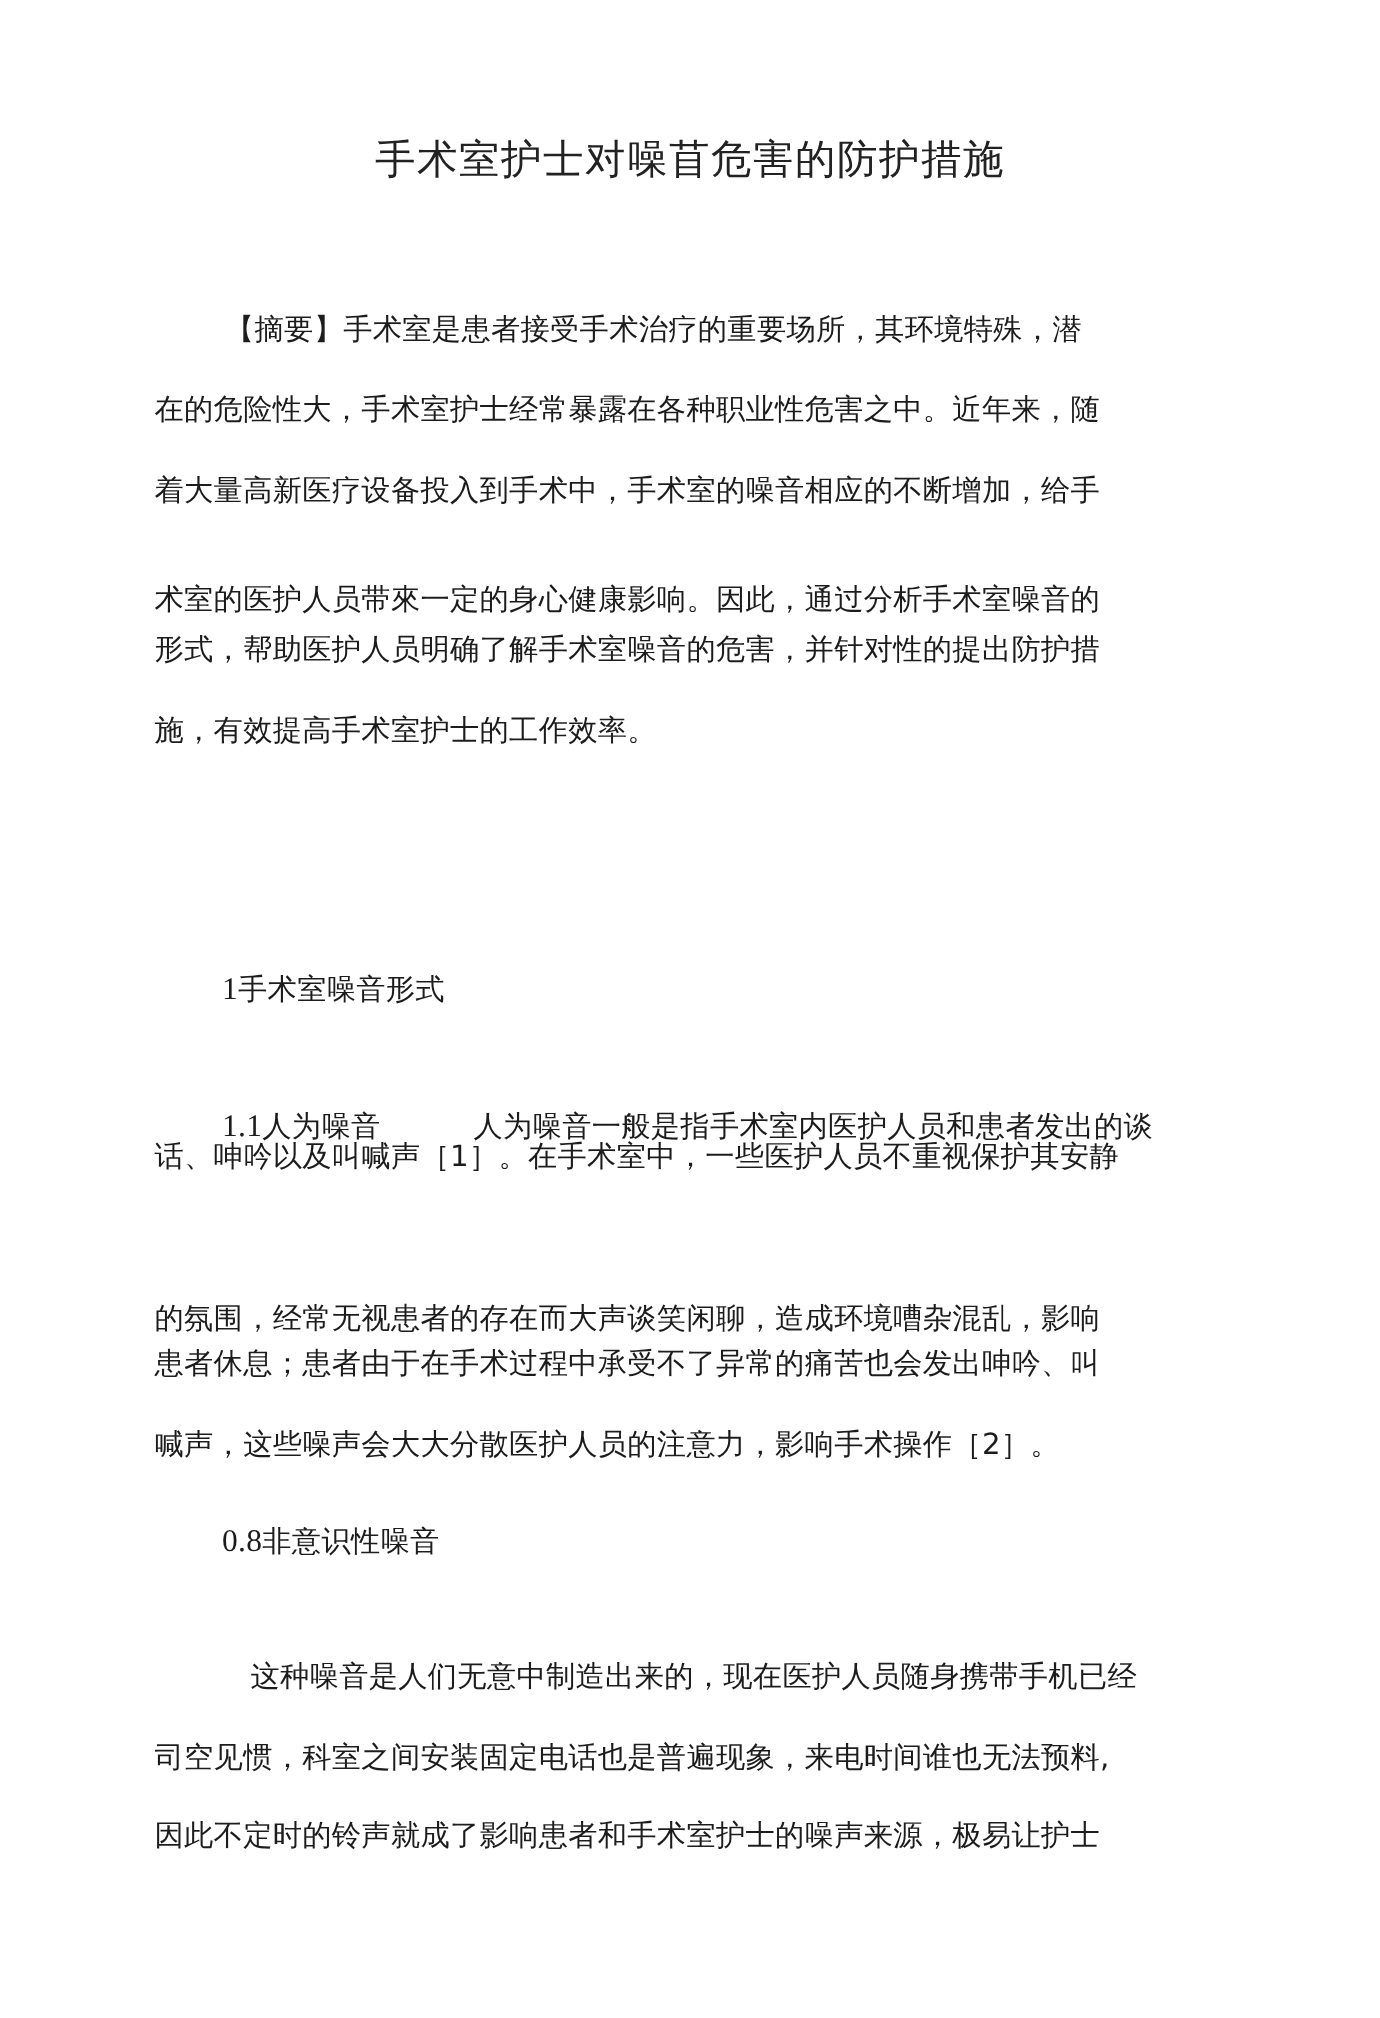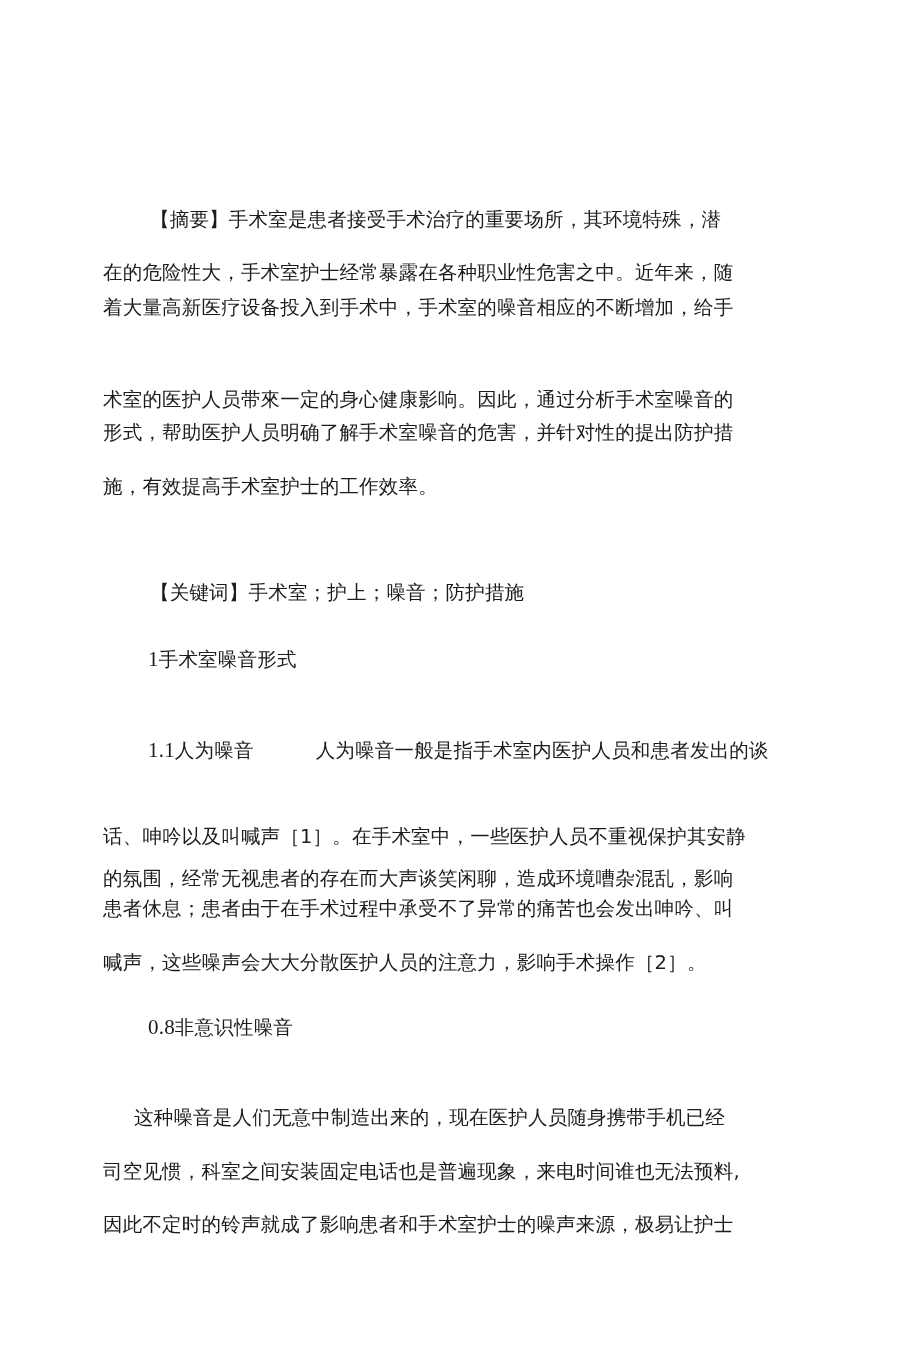--- a/index.html
+++ b/index.html
@@ -11,43 +11,43 @@
     .line { position: absolute; left: 103px; font-size: 19.5px; white-space: nowrap; color: #1c1c1c;
       letter-spacing: 0.2px; line-height: 26px; }
     .num { font-family: "Liberation Serif", serif; font-size: 21px; }
     .gap { display: inline-block; width: 62px; }
   </style>
 </head>
 <body>
 
 <div class="page">
 
+  <div class="title">手术室护士对噪苜危害的防护措施</div>
 
   <div>
     <div class="line" style="top:207px; left:150px;text-align:center;">【摘要】手术室是患者接受手术治疗的重要场所，其环境特殊，潜</div>
     <div class="line" style="top:260px;">在的危险性大，手术室护士经常暴露在各种职业性危害之中。近年来，随</div>
-    <div class="line" style="top:295px;text-align:right;">着大量高新医疗设备投入到手术中，手术室的噪音相应的不断增加，给手</div>
+    <div class="line" style="top:314px;text-align:right;">着大量高新医疗设备投入到手术中，手术室的噪音相应的不断增加，给手</div>
     <div class="line" style="top:387px;">术室的医护人员带來一定的身心健康影响。因此，通过分析手术室噪音的</div>
     <div class="line" style="top:420px;">形式，帮助医护人员明确了解手术室噪音的危害，并针对性的提出防护措</div>
     <div class="line" style="top:474px;">施，有效提高手术室护士的工作效率。</div>
   </div>
 
-  <div class="line" style="top:580px; left:150px;">【关键词】手术室；护上；噪音；防护措施</div>
 
   <div class="line" style="top:646px; left:148px;"><span class="num">1</span><span>手术室噪音形式</span></div>
 
   <div>
     <div class="line" style="top:737px; left:148px;"><span class="num">1.1</span><span>人为噪音</span><span class="gap"></span><span>人为噪音一般是指手术室内医护人员和患者发出的谈</span></div>
-    <div class="line" style="top:824px;">话、呻吟以及叫喊声［1］。在手术室中，一些医护人员不重视保护其安静</div>
+    <div class="line" style="top:758px;">话、呻吟以及叫喊声［1］。在手术室中，一些医护人员不重视保护其安静</div>
     <div class="line" style="top:866px;">的氛围，经常无视患者的存在而大声谈笑闲聊，造成环境嘈杂混乱，影响</div>
     <div class="line" style="top:896px;">患者休息；患者由于在手术过程中承受不了异常的痛苦也会发出呻吟、叫</div>
     <div class="line" style="top:950px;">喊声，这些噪声会大大分散医护人员的注意力，影响手术操作［2］。</div>
   </div>
 
   <div class="line" style="top:1014px; left:148px;"><span class="num">0.8</span><span>非意识性噪音</span></div>
 
   <div>
-    <div class="line" style="top:1105px; left:134px;">这种噪音是人们无意中制造出来的，现在医护人员随身携带手机已经</div>
+    <div class="line" style="top:1105px; left:167px;">这种噪音是人们无意中制造出来的，现在医护人员随身携带手机已经</div>
     <div class="line" style="top:1159px;">司空见惯，科室之间安装固定电话也是普遍现象，来电时间谁也无法预料,</div>
     <div class="line" style="top:1212px;font-family:Liberation Serif, serif;">因此不定时的铃声就成了影响患者和手术室护士的噪声来源，极易让护士</div>
   </div>
 
 </div>
 
 </body></html>

